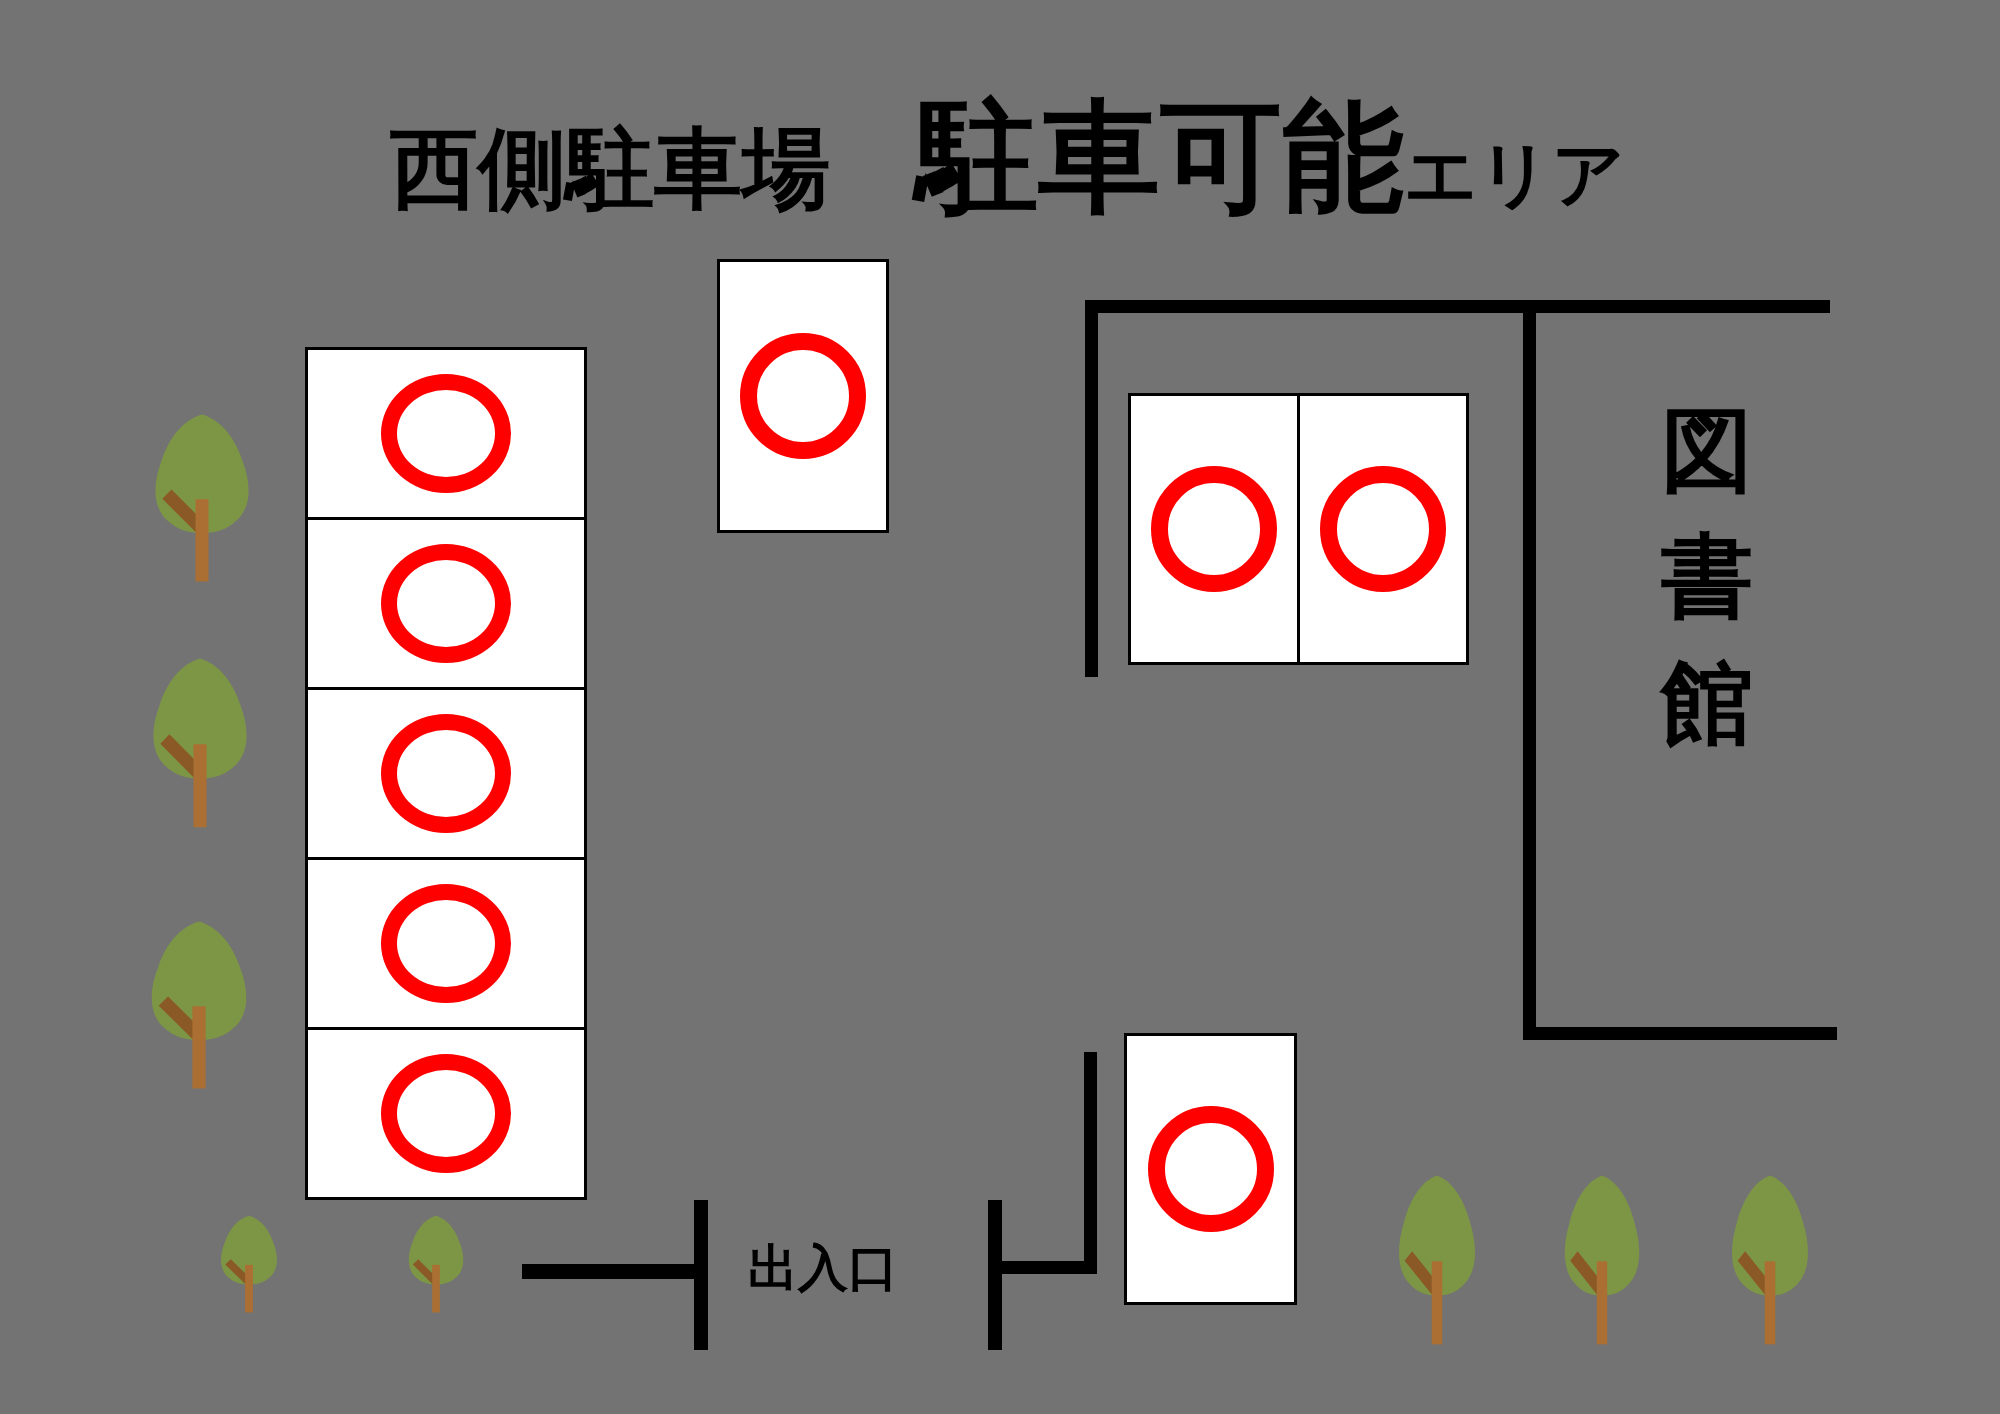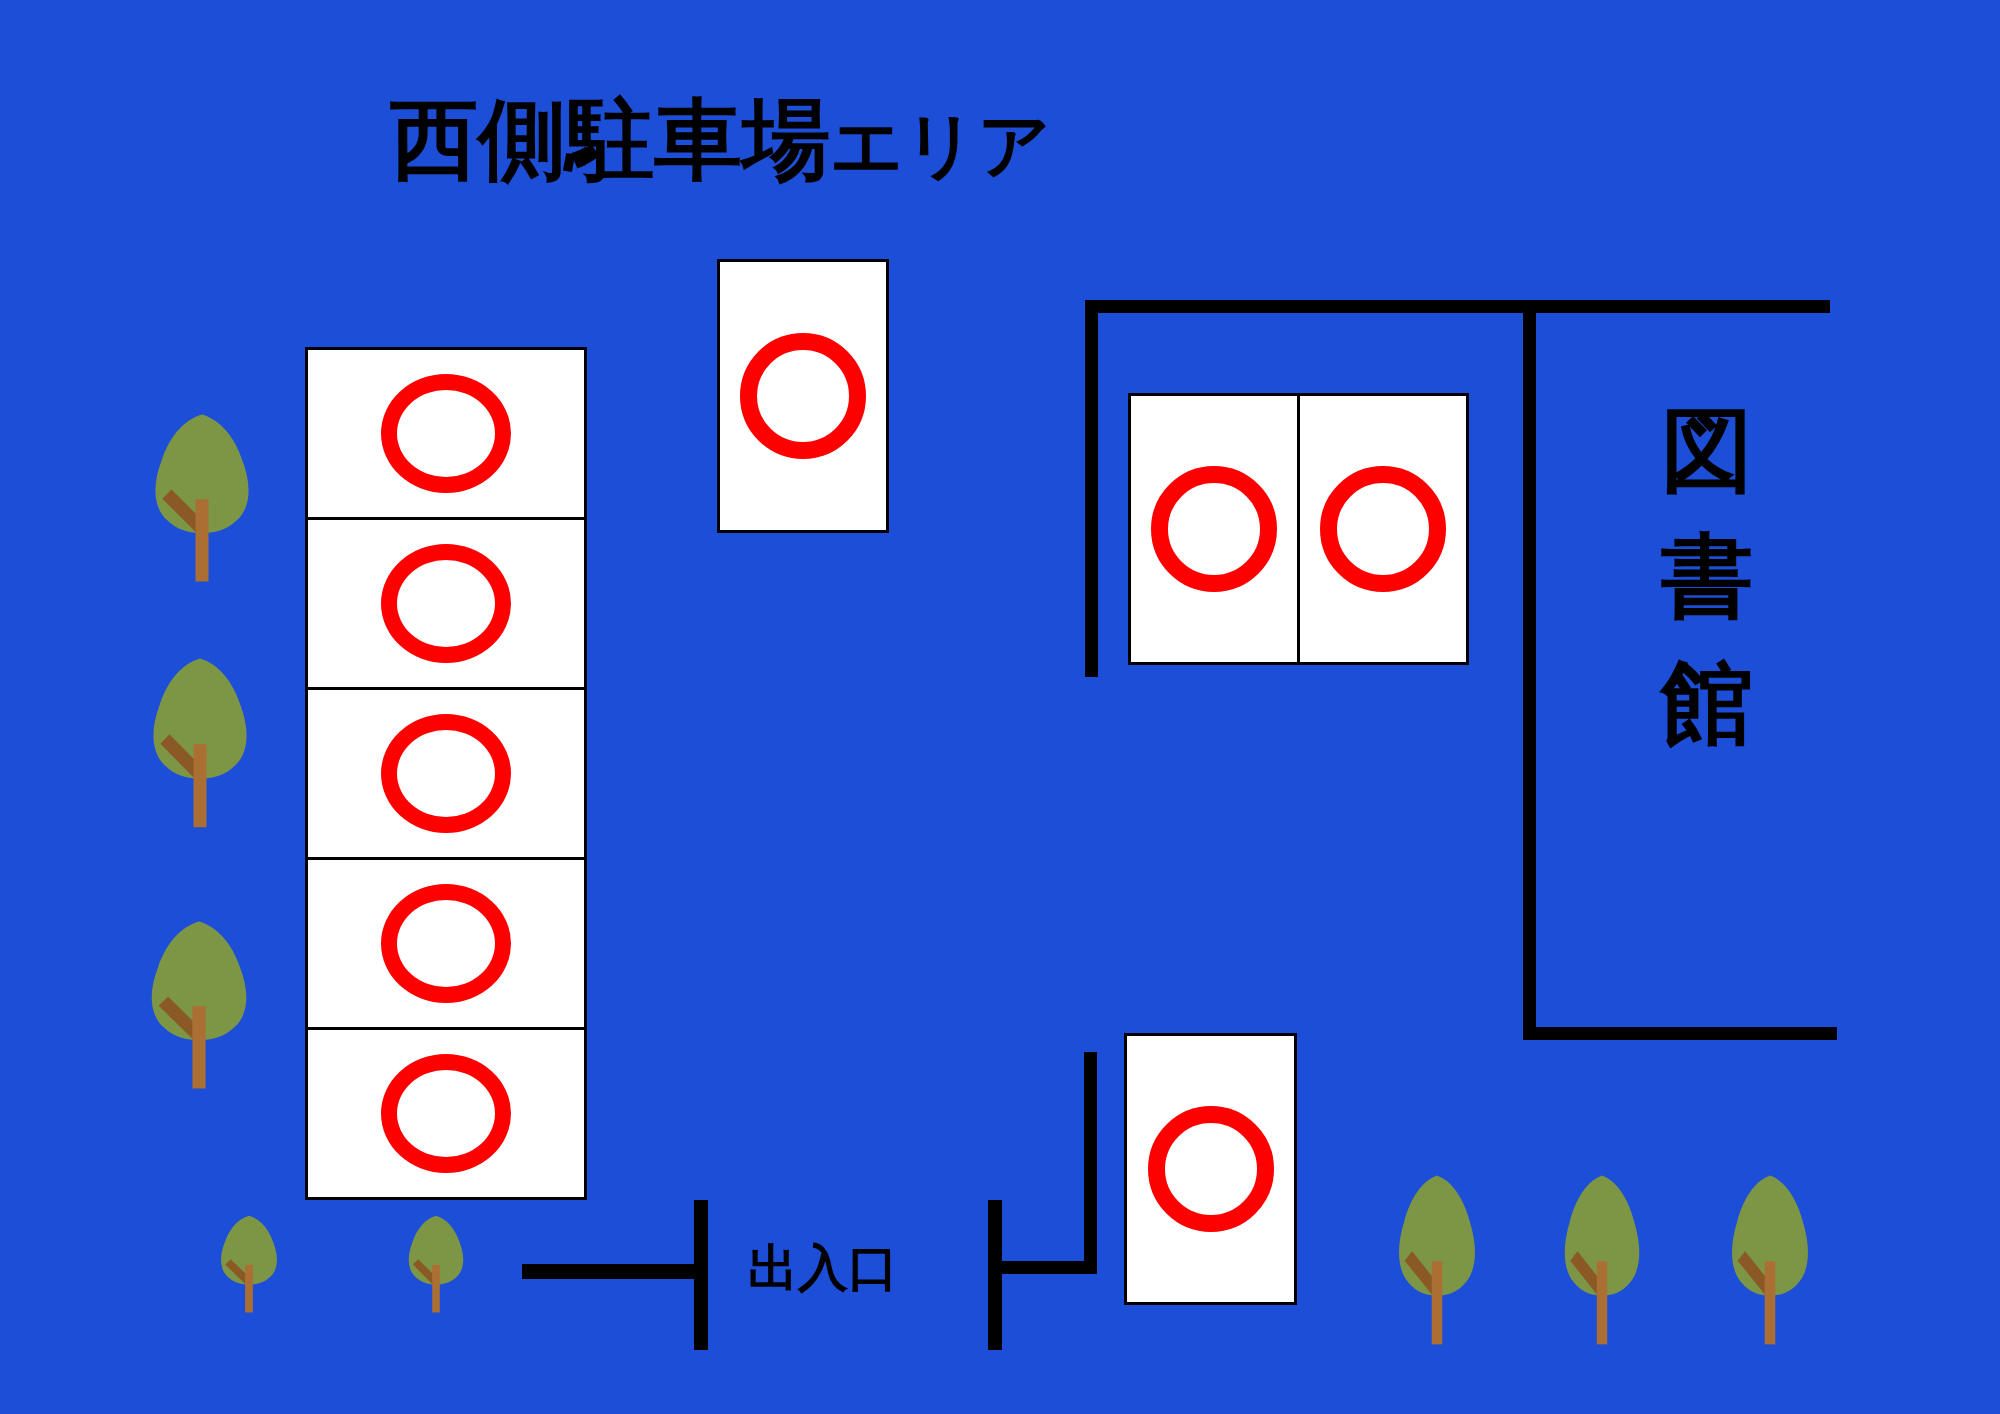--- a/index.html
+++ b/index.html
@@ -1,17 +1,17 @@
 <!DOCTYPE html>
 <html><head>
 <meta charset="utf-8">
 <style>
   html,body{margin:0;padding:0;background:#fff;}
   #page{
-    position:relative;width:2000px;height:1414px;background:#1d4ed8;overflow:hidden;
+    position:relative;width:2000px;height:1414px;background:#737373;overflow:hidden;
     font-family:"Liberation Sans","DejaVu Sans",sans-serif;color:#000;
   }
   
   #title{position:absolute;left:390px;top:96px;display:flex;align-items:baseline;white-space:nowrap;line-height:1;}
   .title-prefix{font-size:88px;font-weight:700;letter-spacing:0;}
   .title-em{font-size:122px;font-weight:900;margin-left:86px;letter-spacing:0;}
   .title-suffix{font-size:72px;font-weight:700;letter-spacing:0;}
   
   .cell{box-sizing:border-box;border:3px solid #000;background:#fff;
         display:flex;align-items:center;justify-content:center;}
@@ -44,20 +44,21 @@
   
   .tree{position:absolute;}
 </style>
 </head>
 <body>
 
 <div id="page">
 
   <div id="title">
     <span class="title-prefix">西側駐車場</span>
+    <span class="title-em">駐車可能</span>
     <span class="title-suffix">エリア</span>
   </div>
 
   <div id="col-west">
     <div class="cell">
         <div class="ring" style="border-color: rgb(255, 0, 0);"></div>
       </div>
     <div class="cell">
         <div class="ring" style="border-color: rgb(255, 0, 0);"></div>
       </div>

